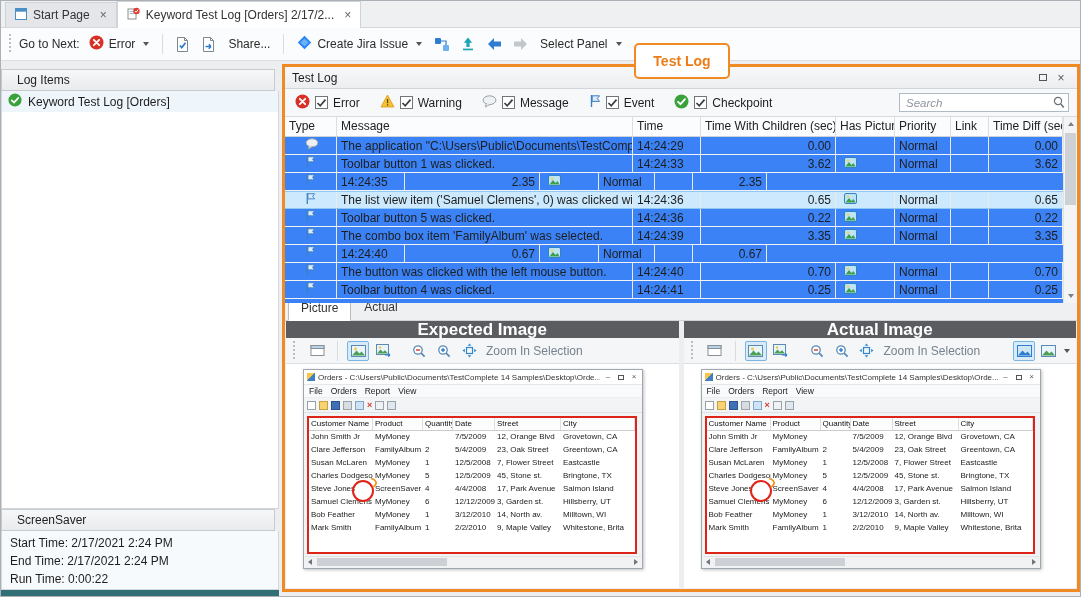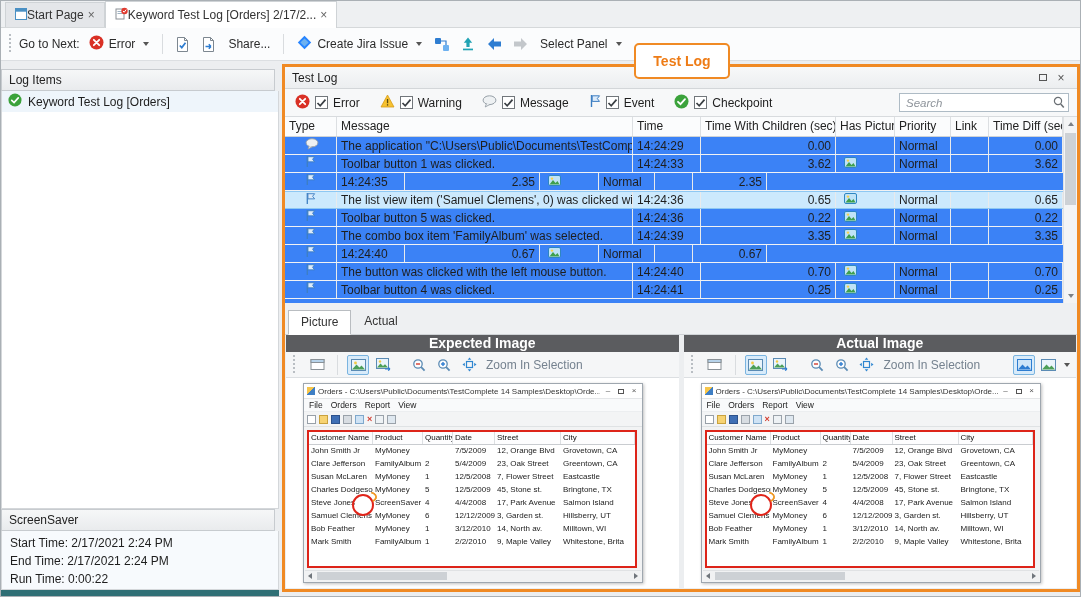--- a/index.html
+++ b/index.html
@@ -2,39 +2,39 @@
 <html><head>
 <meta charset="utf-8">
 <style>
   *{box-sizing:border-box;margin:0;padding:0}
   html,body{background:#d8dadc}
   body{font-family:"Liberation Sans",sans-serif}
   .app{position:relative;width:1081px;height:597px;background:#eceef0;overflow:hidden;font-size:12px;color:#1e1e1e;border:1px solid #aab0b5}
 
   
   .tabbar{position:absolute;left:0;top:0;right:0;height:27px;background:#eef0f2;border-bottom:1px solid #d5d8da;display:flex;align-items:flex-end;padding-left:4px}
-  .tab{display:flex;align-items:center;height:25px;padding:0 9px;border:1px solid #cfd3d6;border-bottom:none;background:#e4e6e9;font-size:12px;color:#333;cursor:pointer;white-space:nowrap}
+  .tab{display:flex;align-items:center;gap:6px;height:25px;padding:0 9px;border:1px solid #cfd3d6;border-bottom:none;background:#e4e6e9;font-size:12px;color:#333;cursor:pointer;white-space:nowrap}
   .tab.active{background:#fff;height:27px;margin-bottom:-1px;position:relative;z-index:2}
   .tab-close{color:#666;font-size:12px;margin-left:4px;line-height:10px}
 
   
   .toolbar{position:absolute;left:0;top:27px;right:0;height:33px;background:#fbfcfd;border-bottom:1px solid #dcdfe2;display:flex;align-items:center;padding-left:5px;font-size:12px;color:#2b2b2b}
   .grip{width:2px;height:20px;background:repeating-linear-gradient(to bottom,#b9bec3 0 2px,transparent 2px 4px);margin:0 8px 0 3px;flex:none}
   .tb-label{margin-right:2px}
   .tb-btn{display:flex;align-items:center;gap:5px;padding:3px 7px;border-radius:2px;cursor:pointer;white-space:nowrap}
   .tb-ibtn{display:flex;align-items:center;justify-content:center;width:26px;height:24px;cursor:pointer}
   .caret{width:0;height:0;border-left:3.5px solid transparent;border-right:3.5px solid transparent;border-top:4px solid #555;margin-left:3px}
   .vsep{width:1px;height:20px;background:#d9dcdf;margin:0 6px;flex:none}
 
   
   .callout{position:absolute;left:633px;top:42px;width:96px;height:36px;background:#fff;border:2px solid #f08a24;border-radius:5px;z-index:20;display:flex;align-items:center;justify-content:center;font-size:14px;color:#ee7c16;font-weight:bold}
 
   
   .sidebar{position:absolute;left:0;top:62px;width:278px;bottom:0}
-  .sb-header{position:absolute;left:0;right:4px;height:22px;background:linear-gradient(#f6f7f8,#e9ebed);border:1px solid #c7cbcf;line-height:20px;padding-left:7px;font-size:12px;color:#222}
+  .sb-header{position:absolute;left:0;right:4px;height:22px;background:linear-gradient(#f6f7f8,#e9ebed);border:1px solid #c7cbcf;line-height:20px;padding-left:15px;font-size:12px;color:#222}
   .sb-h1{top:6px}.sb-h2{top:446px}
   .sb-list{position:absolute;left:0;right:0;top:28px;height:418px;background:#fff;border:1px solid #d4d7da;border-top:none}
   .tree-item{display:flex;align-items:center;gap:6px;height:21px;padding-left:6px;background:#eef5fb;font-size:12px;cursor:pointer}
   .sb-info{position:absolute;left:0;right:0;top:468px;height:59px;background:#f7fafd;border:1px solid #d4d7da;border-top:none;padding:3px 8px;font-size:12px;line-height:18px}
   .sb-strip{position:absolute;left:0;right:0;top:527px;height:8px;background:#2f6f75}
 
   
   .main{position:absolute;left:281px;top:63px;width:798px;height:528px;border:3px solid #f08a24;background:#fff;display:flex;flex-direction:column}
   .tl-titlebar{height:22px;background:linear-gradient(#f7f8f9,#eceef0);border-bottom:1px solid #d3d6d9;display:flex;align-items:center;padding:0 7px;font-size:12px;flex:none}
   .tl-title{flex:1}
@@ -64,28 +64,28 @@
   .c-diff{width:74px;justify-content:flex-end}
   .vscroll{position:absolute;right:0;top:0;bottom:0;width:14px;background:#f3f4f5;border-left:1px solid #e0e2e4}
   .vs-btn{position:absolute;left:0;width:14px;height:15px;cursor:pointer}
   .vs-up{top:0}.vs-down{bottom:0}
   .vs-btn::after{content:"";position:absolute;left:4px;border-left:3px solid transparent;border-right:3px solid transparent}
   .vs-up::after{top:5px;border-bottom:4px solid #7b8086}
   .vs-down::after{bottom:5px;border-top:4px solid #7b8086}
   .vs-thumb{position:absolute;left:1px;right:1px;top:16px;height:72px;background:#cdd1d5;cursor:pointer}
 
   
-  .tl-tabs{height:32px;background:#eef0f2;border-bottom:1px solid #cfd3d6;display:flex;align-items:flex-end;padding-left:3px;flex:none}
+  .tl-tabs{height:18px;background:#eef0f2;border-bottom:1px solid #cfd3d6;display:flex;align-items:flex-end;padding-left:3px;flex:none}
   .rtab{padding:4px 12px 5px;font-size:12px;color:#333;border:1px solid transparent;cursor:pointer}
   .rtab.active{background:#fff;border-color:#b9bdc1;border-bottom-color:#fff;margin-bottom:-1px}
 
   
   .tl-pictures{flex:1;display:flex;gap:5px;padding:0 1px 1px 1px;background:#eceef0;min-height:0}
   .pp{flex:1;display:flex;flex-direction:column;min-width:0}
-  .pp-header{height:17px;background:#5b5c5f;color:#fff;font-weight:bold;font-size:14px;text-align:center;line-height:17px;flex:none}
+  .pp-header{height:17px;background:#5b5c5f;color:#fff;font-weight:bold;font-size:17px;text-align:center;line-height:17px;flex:none}
   .pp-toolbar{height:26px;background:#f5f6f7;border-bottom:1px solid #dcdfe2;display:flex;align-items:center;padding-left:4px;gap:3px;flex:none}
   .ppi{width:22px;height:20px;display:flex;align-items:center;justify-content:center;border:1px solid transparent;border-radius:2px;cursor:pointer;flex:none}
   .ppi.sel{background:#d8ebfa;border-color:#7ab4e0}
   .pp-label{font-size:12px;color:#75828f;margin-left:3px;white-space:nowrap}
   .pp-right{margin-left:auto;display:flex;align-items:center;gap:2px;padding-right:6px}
   .pp-canvas{flex:1;background:#fff;position:relative;overflow:hidden}
 
   
   .appwin{position:absolute;left:17px;top:5px;width:340px;height:200px;background:#f2f3f4;border:1px solid #9fa7af;box-shadow:1px 1px 3px rgba(0,0,0,.25)}
   .aw-title{height:15px;background:#fff;border-bottom:1px solid #e4e6e8;display:flex;align-items:center;padding:0 3px;gap:3px}

